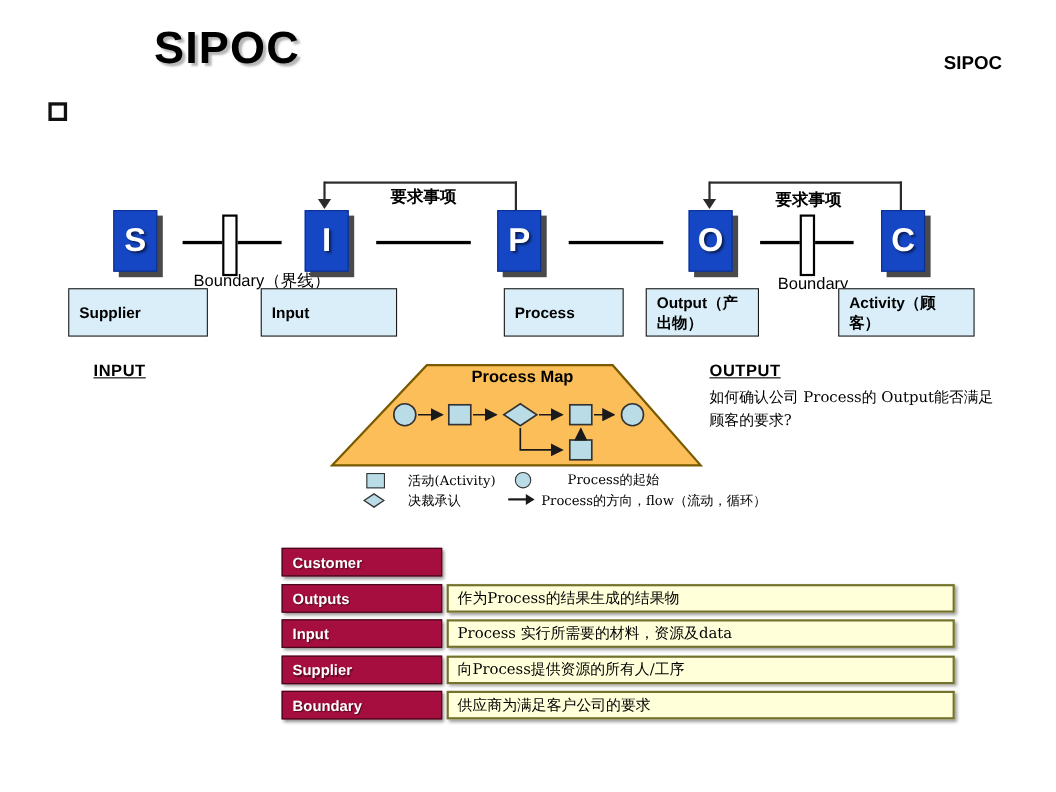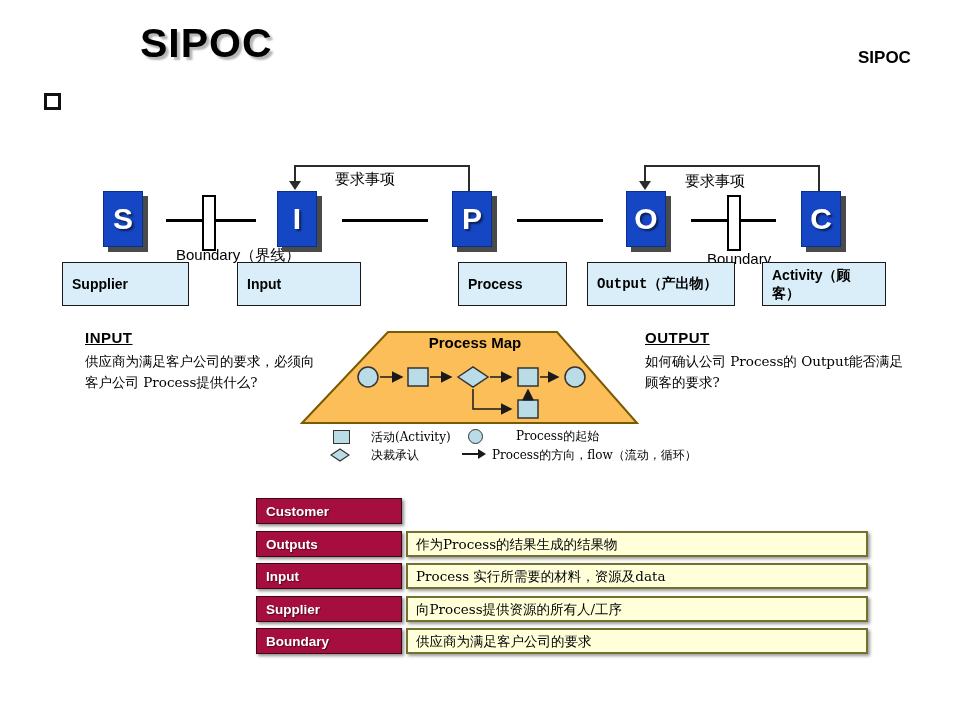--- a/index.html
+++ b/index.html
@@ -22,21 +22,21 @@
   .conn-line{top:219px;height:3px;background:#000;}
   .bound-marker{top:195px;width:10px;height:52px;background:#fff;border:2px solid #000;}
   .bound-caption{font-size:15px;white-space:nowrap;}
 
   
   .brk{background:#2b2b2b;}
   .brk-h{top:165px;width:175px;height:2px;}
   .brk-v{top:165px;width:2px;}
   .arrow-down{width:0;height:0;border-left:6px solid transparent;border-right:6px solid transparent;
               border-top:9px solid #2b2b2b;}
-  .req-label{top:170px;width:100px;text-align:left;font-size:15px;font-weight:normal;}
+  .req-label{top:170px;width:100px;text-align:center;font-size:15px;font-weight:bold;}
 
   
   .cat-box{top:262px;height:44px;background:#D9EEF8;border:1px solid #1a1a1a;
            display:flex;align-items:center;font-size:14px;font-weight:bold;
            padding-left:9px;padding-right:14px;box-sizing:border-box;line-height:1.3;}
 
   
   .io-heading{font-size:15px;font-weight:bold;text-decoration:underline;letter-spacing:0.5px;}
   .io-body{font-size:13.5px;line-height:1.55;}
 
@@ -95,25 +95,24 @@
 
   <div class="abs letter-box" style="left:103px;">S</div>
   <div class="abs letter-box" style="left:277px;">I</div>
   <div class="abs letter-box" style="left:452px;">P</div>
   <div class="abs letter-box" style="left:626px;">O</div>
   <div class="abs letter-box" style="left:801px;">C</div>
 
   <div class="abs cat-box" style="left:62px;width:127px;">Supplier</div>
   <div class="abs cat-box" style="left:237px;width:124px;">Input</div>
   <div class="abs cat-box" style="left:412px;width:109px;margin-left:46px;">Process</div>
-  <div class="abs cat-box" style="left:587px;width:148px;font-family:Liberation Mono, monospace;">Output（产出物）</div>
+  <div class="abs cat-box" style="left:587px;width:103px;">Output（产出物）</div>
   <div class="abs cat-box" style="left:762px;width:124px;">Activity（顾客）</div>
 
   <div class="abs io-heading" style="left:85px;top:329px;">INPUT</div>
-  <div class="abs io-body cjk" style="left:85px;top:351px;width:240px;">供应商为满足客户公司的要求，必须向客户公司 Process提供什么?</div>
 
   <div class="abs io-heading" style="left:645px;top:329px;">OUTPUT</div>
   <div class="abs io-body cjk" style="left:645px;top:351px;width:270px;">如何确认公司 Process的 Output能否满足顾客的要求?</div>
 
   <svg class="abs" style="left:290px;top:325px;" width="360" height="105" viewBox="0 0 360 105">
     <defs>
       <marker id="ah" markerWidth="8" markerHeight="8" refX="7" refY="4" orient="auto">
         <path d="M0,0 L8,4 L0,8 z" fill="#1a1a1a"></path>
       </marker>
     </defs>

